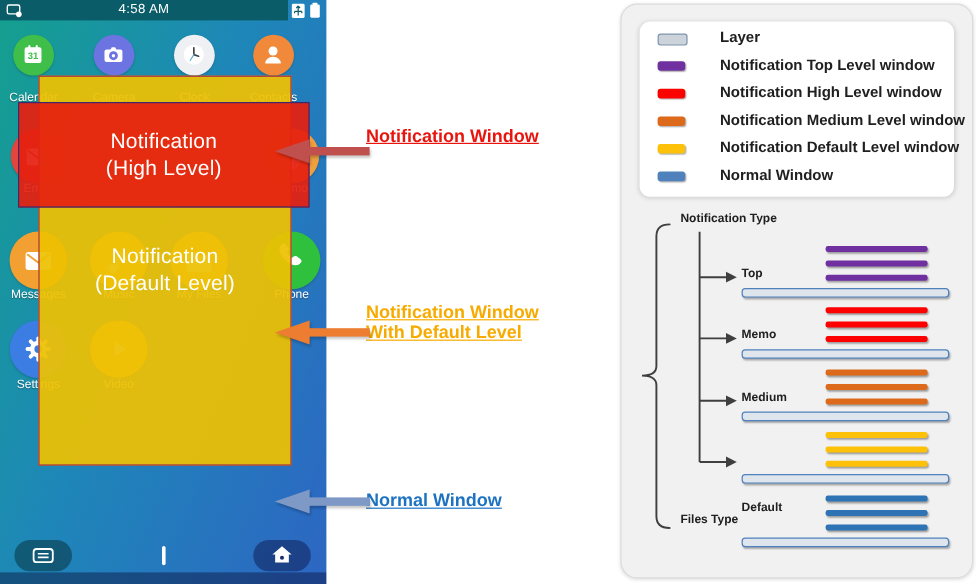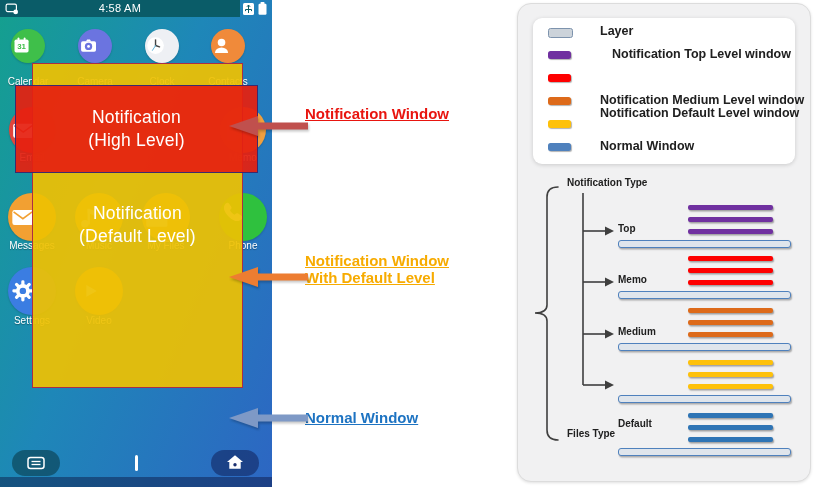--- a/index.html
+++ b/index.html
@@ -7,21 +7,21 @@
          font-family:"Liberation Sans",sans-serif;}
   .abs{position:absolute;}
 
   
   #phone{position:absolute;left:0;top:0;width:272px;height:487px;
          background:linear-gradient(112deg,#14a08e 0%,#1e87b8 45%,#2d66c3 100%);overflow:hidden;}
   #statusbar{position:absolute;left:0;top:0;width:240px;height:17px;background:#0a5c68;z-index:6;}
   #statusbar .time{position:absolute;left:0;right:0;top:2px;text-align:center;color:#fff;
                    font-size:11px;letter-spacing:.3px;}
   .app{position:absolute;z-index:1;}
-  .app .circ{border-radius:50%;display:flex;align-items:center;justify-content:flex-start;
+  .app .circ{border-radius:50%;display:flex;align-items:center;justify-content:center;
              box-shadow:0 1px 2px rgba(0,0,0,.18);}
   .app .lbl{position:absolute;width:74px;text-align:center;color:#fff;font-size:10px;
             text-shadow:0 1px 1px rgba(0,0,0,.35);white-space:nowrap;}
   .notifwin{position:absolute;display:flex;flex-direction:column;align-items:center;
             color:#fff;text-align:center;font-size:17.5px;line-height:23px;font-weight:400;
             letter-spacing:.2px;}
   #win-default{left:32px;top:63px;width:211px;height:325px;z-index:2;
                background:rgba(238,193,2,.93);border:1px solid rgba(160,20,80,.85);
                padding-top:138px;box-sizing:border-box;}
   #win-high{left:15px;top:85px;width:243px;height:88px;z-index:3;
@@ -248,26 +248,27 @@
         <polygon points="1,12 30,2 30,22" fill="#7e99c6"></polygon>
         <rect x="28" y="8.5" width="52" height="7" fill="#7e99c6"></rect>
       </svg>
     </div>
 
   <div id="panel">
     <div id="legendbox">
         <div class="leg-swatch" style="top: 10px; background: rgb(204, 211, 218); border: 1px solid rgb(125, 147, 173); box-shadow: none;"></div>
         <div class="leg-label" style="top: 6px;">Layer</div>
         <div class="leg-swatch" style="top: 33px; background: rgb(112, 48, 160);"></div>
-        <div class="leg-label" style="top: 29px; margin-left: 12px;">Notification Top Level window</div>
+        <div class="leg-label" style="top: 29px;">Notification Top Level window</div>
         <div class="leg-swatch" style="top: 56px; background: rgb(254, 0, 0);"></div>
+        <div class="leg-label" style="top: 52px;">Notification High Level window</div>
         <div class="leg-swatch" style="top: 79px; background: rgb(221, 106, 26);"></div>
         <div class="leg-label" style="top: 75px;">Notification Medium Level window</div>
         <div class="leg-swatch" style="top: 102px; background: rgb(254, 193, 10);"></div>
-        <div class="leg-label" style="top: 88px;">Notification Default Level window</div>
+        <div class="leg-label" style="top: 98px;">Notification Default Level window</div>
         <div class="leg-swatch" style="top: 125px; background: rgb(79, 129, 189);"></div>
         <div class="leg-label" style="top: 121px;">Normal Window</div>
       </div>
 
     <div class="tree-label" style="left:49px;top:173px">Notification Type</div>
 
     <svg class="abs" style="left:12px;top:180px" width="34" height="262" viewBox="0 0 34 262">
       <path d="M28 3 Q17 3 17 13 L17 121 Q17 129 5 129 Q17 129 17 137 L17 246 Q17 256 28 256" fill="none" stroke="#3f3f3f" stroke-width="1.6" stroke-linecap="round"></path>
     </svg>
 

